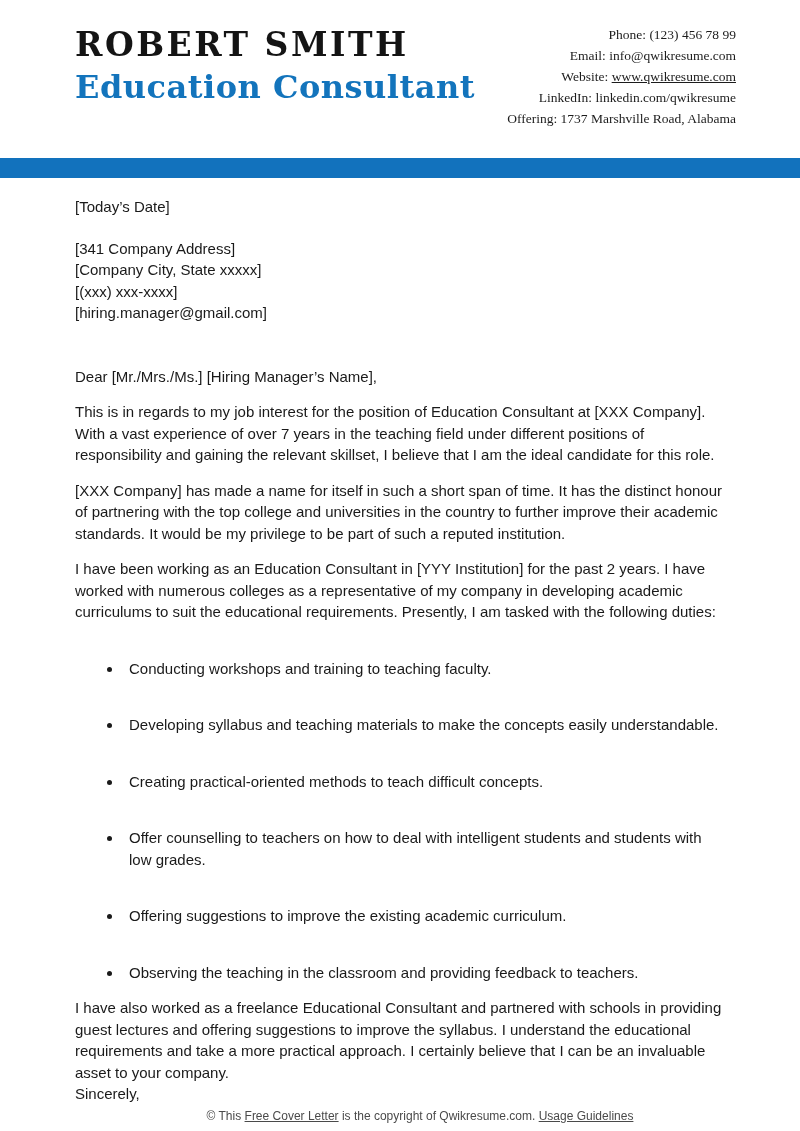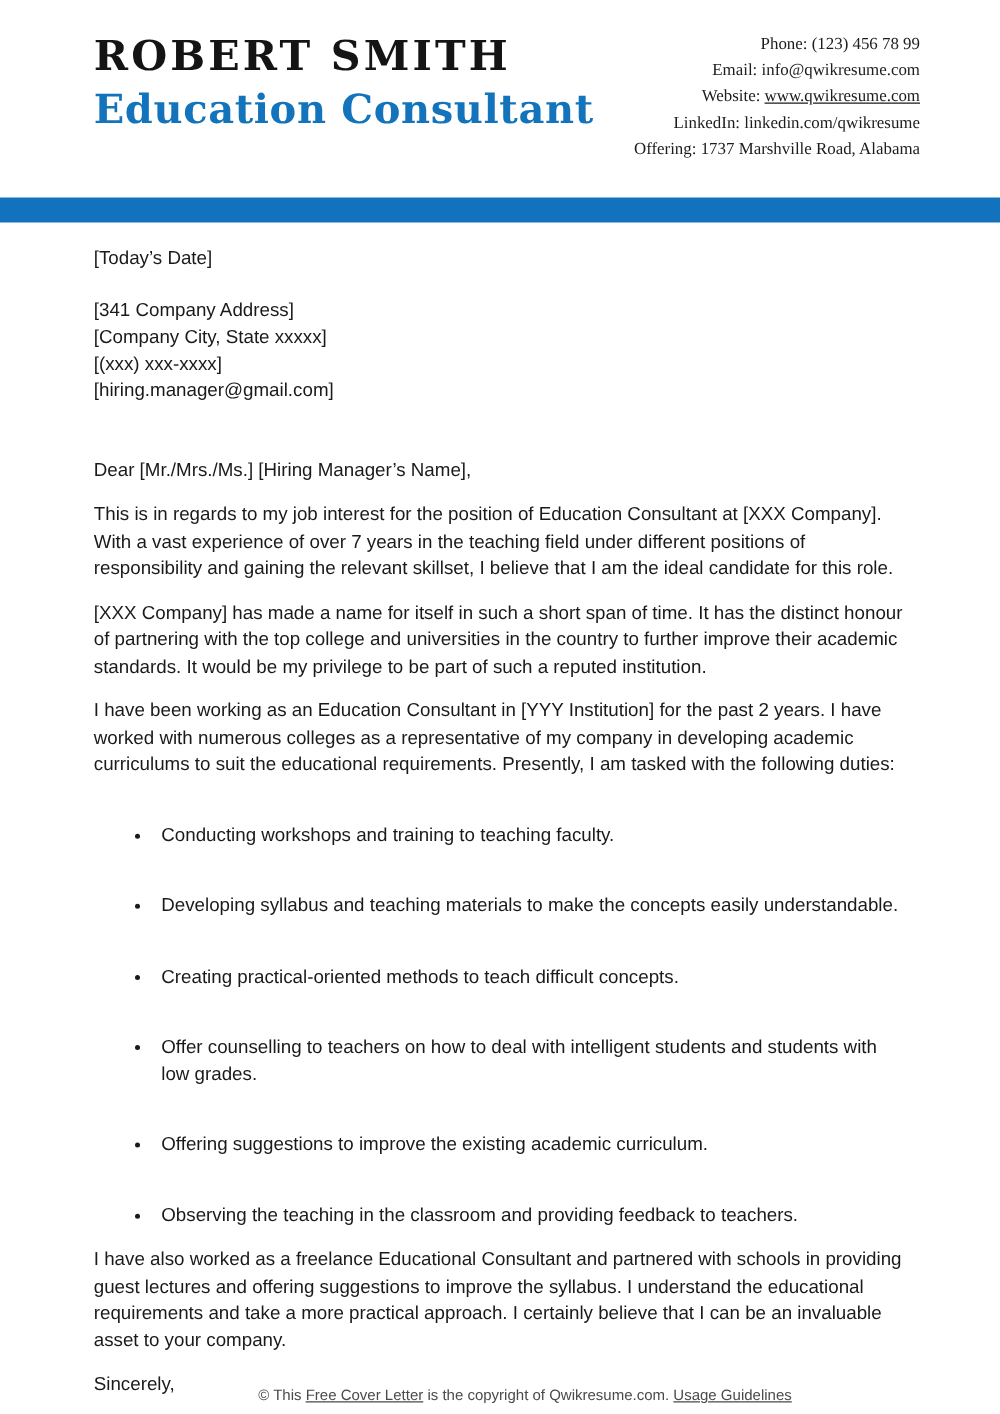--- a/index.html
+++ b/index.html
@@ -72,21 +72,21 @@
   .salutation { margin-top: 42px; }
   .para { margin-top: 14px; width: 648px; }
   .duties {
     margin-top: 14px;
     list-style: disc outside;
     padding-left: 48px;
     width: 648px;
   }
   .duties li { padding-left: 6px; margin-top: 35px; }
   .closing { margin-top: 14px; }
-  .signoff { margin-top: 14px; }
+  .signoff { margin-top: 0; }
 
   
   .footer {
     position: absolute;
     left: 0;
     bottom: 8px;
     width: 800px;
     display: flex;
     align-items: center;
     padding: 0 40px 0 80px;

